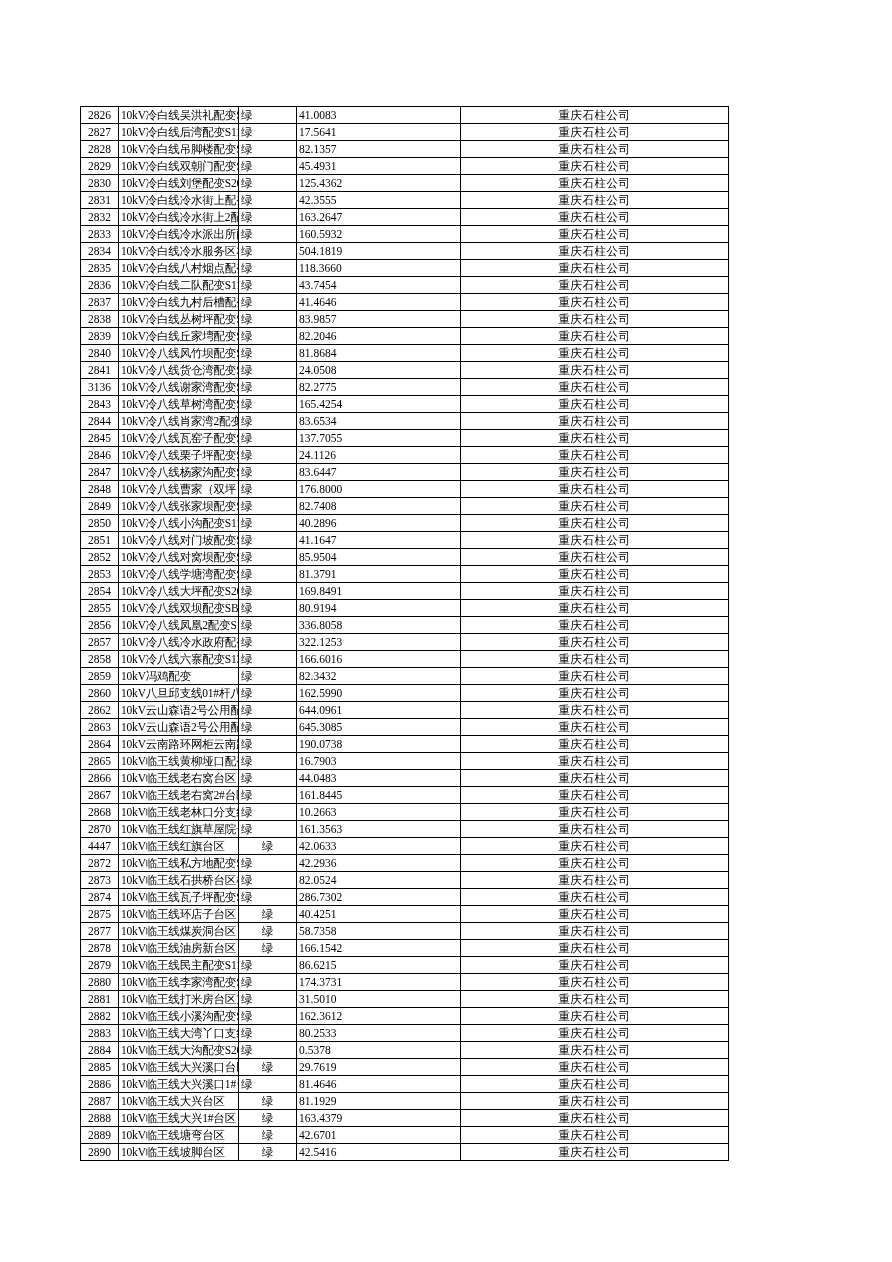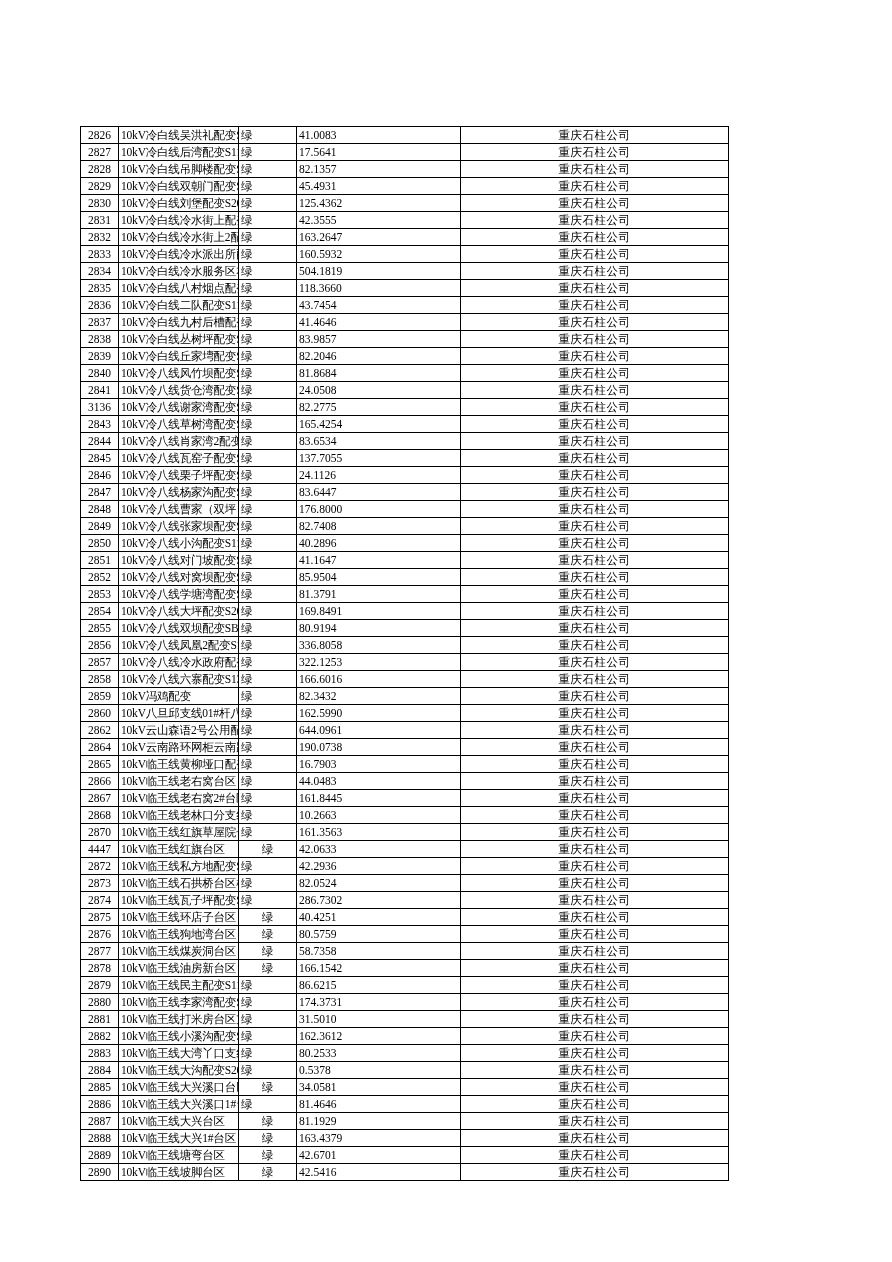--- a/index.html
+++ b/index.html
@@ -18,21 +18,20 @@
     width: 892px;
     height: 1262px;
     background: #ffffff;
     box-sizing: border-box;
   }
   .sheet {
     position: absolute;
     left: 80px;
     top: 106px;
     width: 648px;
-    margin-top: 20px;
   }
   table.grid {
     border-collapse: collapse;
     table-layout: fixed;
     width: 648px;
   }
   table.grid td {
     border: 1px solid #000000;
     height: 16px;
     line-height: 14px;
@@ -341,20 +340,27 @@
             <td class="company">重庆石柱公司</td>
           </tr>
           <tr>
             <td class="idx">2862</td>
             <td class="name">10kV云山森语2号公用配</td>
             <td class="color">绿</td>
             <td class="value">644.0961</td>
             <td class="company">重庆石柱公司</td>
           </tr>
           <tr>
+            <td class="idx">2863</td>
+            <td class="name">10kV云山森语2号公用配</td>
+            <td class="color">绿</td>
+            <td class="value">645.3085</td>
+            <td class="company">重庆石柱公司</td>
+          </tr>
+          <tr>
             <td class="idx">2864</td>
             <td class="name">10kV云南路环网柜云南路</td>
             <td class="color">绿</td>
             <td class="value">190.0738</td>
             <td class="company">重庆石柱公司</td>
           </tr>
           <tr>
             <td class="idx">2865</td>
             <td class="name">10kV临王线黄柳垭口配变</td>
             <td class="color">绿</td>
@@ -418,27 +424,20 @@
             <td class="company">重庆石柱公司</td>
           </tr>
           <tr>
             <td class="idx">2875</td>
             <td class="name">10kV临王线环店子台区</td>
             <td class="color centered">绿</td>
             <td class="value">40.4251</td>
             <td class="company">重庆石柱公司</td>
           </tr>
           <tr>
-            <td class="idx">2876</td>
-            <td class="name">10kV临王线狗地湾台区</td>
-            <td class="color centered">绿</td>
-            <td class="value">80.5759</td>
-            <td class="company">重庆石柱公司</td>
-          </tr>
-          <tr>
             <td class="idx">2877</td>
             <td class="name">10kV临王线煤炭洞台区</td>
             <td class="color centered">绿</td>
             <td class="value">58.7358</td>
             <td class="company">重庆石柱公司</td>
           </tr>
           <tr>
             <td class="idx">2878</td>
             <td class="name">10kV临王线油房新台区</td>
             <td class="color centered">绿</td>
@@ -484,21 +483,21 @@
             <td class="idx">2884</td>
             <td class="name">10kV临王线大沟配变S20</td>
             <td class="color">绿</td>
             <td class="value">0.5378</td>
             <td class="company">重庆石柱公司</td>
           </tr>
           <tr>
             <td class="idx">2885</td>
             <td class="name">10kV临王线大兴溪口台区</td>
             <td class="color centered">绿</td>
-            <td class="value">34.0581</td>
+            <td class="value">29.7619</td>
             <td class="company">重庆石柱公司</td>
           </tr>
           <tr>
             <td class="idx">2886</td>
             <td class="name">10kV临王线大兴溪口1#台</td>
             <td class="color">绿</td>
             <td class="value">81.4646</td>
             <td class="company">重庆石柱公司</td>
           </tr>
           <tr>

